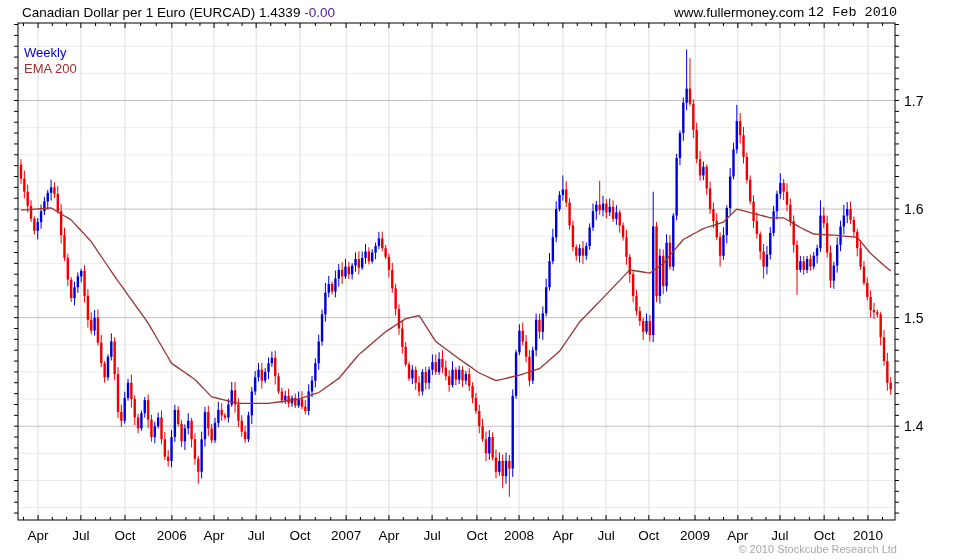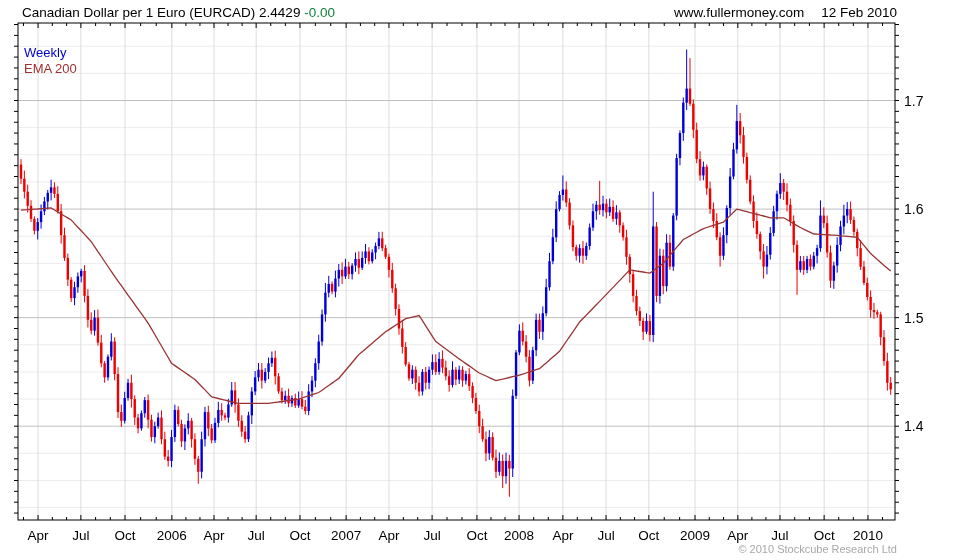--- a/index.html
+++ b/index.html
@@ -2,32 +2,32 @@
 <html><head>
 <meta charset="utf-8">
 <style>
   html,body{margin:0;padding:0;background:#ffffff;}
   #page{position:relative;width:980px;height:560px;background:#ffffff;overflow:hidden;
         font-family:"Liberation Sans","DejaVu Sans",sans-serif;}
   #hdr{position:absolute;left:0;top:0;width:980px;height:22px;}
   #title{position:absolute;left:22px;top:5px;font-size:13.5px;color:#000;white-space:nowrap;}
   #chg{color:#cc0000;}
   #site{position:absolute;left:674px;top:5px;font-size:13.5px;color:#000;text-decoration:none;}
-  #date{position:absolute;right:83px;top:5px;font-size:13.5px;color:#000;}
+  #date{position:absolute;right:83px;top:5px;font-size:13.5px;color:#000;font-family:Liberation Mono, monospace;}
   #legend{position:absolute;left:24px;top:29px;z-index:5;line-height:16px;font-size:13px;}
   #leg1{color:#0000cc;margin-top:16px;} #leg2{color:#a03030;text-align:center;}
   #copy{position:absolute;right:83px;top:543px;font-size:11px;color:#a8a8a8;}
   svg text{font-family:"Liberation Sans","DejaVu Sans",sans-serif;}
 </style>
 </head>
 <body>
 
 <div id="page">
   <div id="hdr">
-    <div id="title"><span>Canadian Dollar per 1 Euro (EURCAD) 2.4429</span> <span id="chg" style="color: #15803d;">-0.00</span></div>
+    <div id="title"><span>Canadian Dollar per 1 Euro (EURCAD) 1.4339</span> <span id="chg" style="color: #4c1d95;">-0.00</span></div>
     <a id="site" href="#">www.fullermoney.com</a>
     <div id="date">12 Feb 2010</div>
   </div>
 
   <div id="legend">
     <div id="leg1" style="color: rgb(0, 0, 204);">Weekly</div>
     <div id="leg2" style="color: rgb(160, 48, 48);">EMA 200</div>
   </div>
 
   <svg id="chart" width="980" height="560" style="position:absolute;left:0;top:0;">

